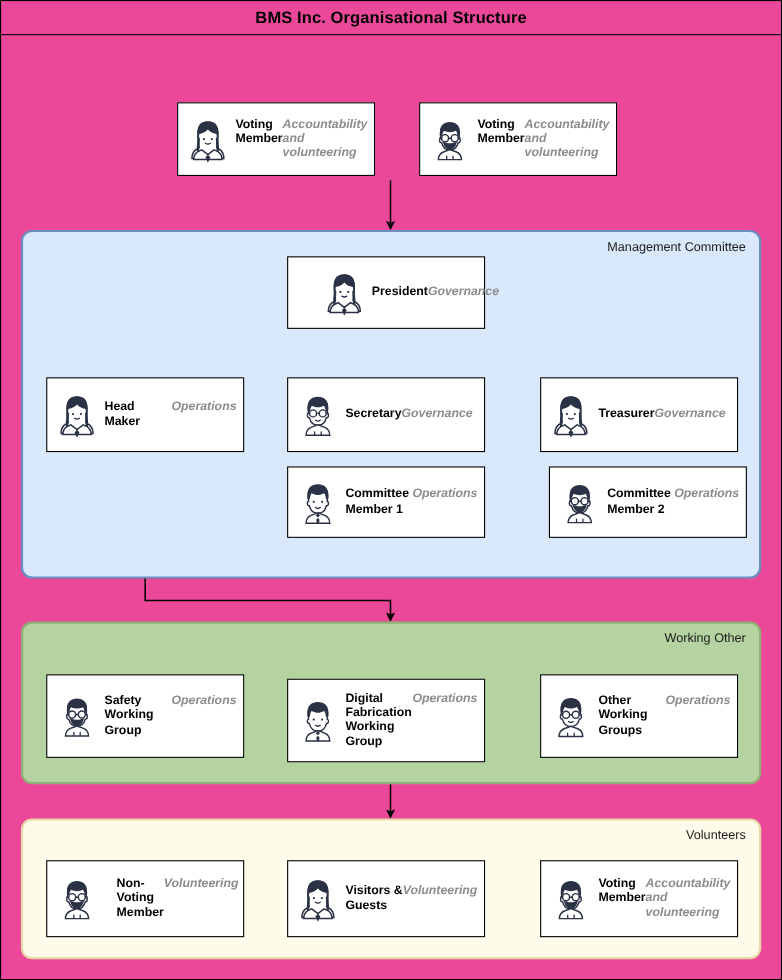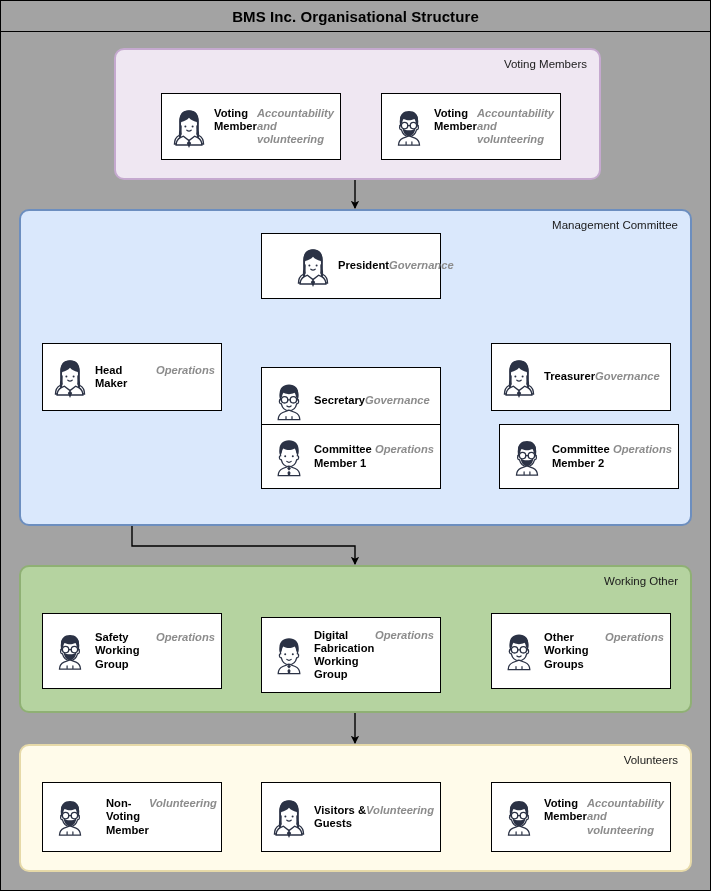--- a/index.html
+++ b/index.html
@@ -7,21 +7,21 @@
     padding: 0;
     background: #ffffff;
   }
   body {
     font-family: "Liberation Sans", sans-serif;
   }
   #page {
     position: relative;
     width: 711px;
     height: 891px;
-    background: #a3a3a3;
+    background: #ec4899;
     box-sizing: border-box;
     border: 1px solid #000000;
     overflow: hidden;
   }
   
   #title-bar {
     position: absolute;
     left: 0; top: 0;
     width: 709px;
     height: 31px;
@@ -127,23 +127,20 @@
 
     <path d="M462,314 L462,455" fill="none" stroke="#000000" stroke-width="1.4"></path>
 
     <path d="M442,455 L488,455" fill="none" stroke="#000000" stroke-width="1.4" marker-end="url(#arrow)" marker-start="url(#arrow-start)"></path>
 
     <path d="M131,410 L131,545 L354,545 L354,563" fill="none" stroke="#000000" stroke-width="1.4" marker-end="url(#arrow)"></path>
 
     <path d="M354,712 L354,742" fill="none" stroke="#000000" stroke-width="1.4" marker-end="url(#arrow)"></path>
   </svg>
 
-  <div class="panel" id="panel-voting" style="left:113px; top:47px; width:487px; height:132px; background:#efe7f2; border-color:#c5a9cf;">
-    <div class="panel-label">Voting Members</div>
-  </div>
 
   <div class="panel" id="panel-management" style="left:18px; top:208px; width:673px; height:317px; background:#dae8fc; border-color:#6c8ebf;">
     <div class="panel-label">Management Committee</div>
   </div>
 
   <div class="panel" id="panel-working" style="left:18px; top:564px; width:673px; height:148px; background:#b5d3a0; border-color:#8fb074;">
     <div class="panel-label">Working Other</div>
   </div>
 
   <div class="panel" id="panel-volunteers" style="left:18px; top:743px; width:673px; height:128px; background:#fffbea; border-color:#e6d9a8;">
@@ -222,21 +219,21 @@
         <circle cx="22.6" cy="21.4" r="1" fill="#2b3245"></circle>
         <path d="M16.8 25.2c1.3 1 3.1 1 4.4 0" fill="none" stroke="#2b3245" stroke-width="1.2" stroke-linecap="round"></path>
       </svg>
     </span>
     <span class="txt">
       <span class="name">Head Maker</span>
       <span class="role">Operations</span>
     </span>
   </div>
 
-  <div class="card" style="left:260px; top:342px; width:180px; height:68px;margin-top:24px;">
+  <div class="card" style="left:260px; top:342px; width:180px; height:68px;">
     <span class="avatar">
       <svg viewBox="0 0 38 44" width="38" height="44">
         <path d="M19 7c-5.6 0-8.8 3.5-8.8 9.3 0 1.7.2 3.2.4 4.4-.9.3-1.4 1.2-1.2 2.3.2 1.2 1 1.9 1.9 1.8.9 3.7 3.2 6.8 7.7 6.8s6.8-3.1 7.7-6.8c.9.1 1.7-.6 1.9-1.8.2-1.1-.3-2-1.2-2.3.2-1.2.4-2.7.4-4.4C27.8 10.5 24.6 7 19 7z" fill="#ffffff" stroke="#2b3245" stroke-width="1.3"></path>
         <path d="M19 5.6c-5.8 0-9.4 3.4-9.4 9.6 0 1.5.1 2.8.3 3.9l1.9-.5c.3-2.2.9-3.8 1.8-4.8 2 1 3.9 1.4 5.4 1.4s3.4-.4 5.4-1.4c.9 1 1.5 2.6 1.8 4.8l1.9.5c.2-1.1.3-2.4.3-3.9 0-6.2-3.6-9.6-9.4-9.6z" fill="#2b3245"></path>
         <path d="M19 31.2l-6.2 2.3c-2.9 1.2-4.5 3.4-4.6 7.1h21.6c-.1-3.7-1.7-5.9-4.6-7.1z" fill="#ffffff" stroke="#2b3245" stroke-width="1.3"></path>
         <path d="M16 37.6v2.8M22 37.6v2.8" stroke="#2b3245" stroke-width="1.2" stroke-linecap="round"></path>
         <circle cx="14.6" cy="20.8" r="3.2" fill="none" stroke="#2b3245" stroke-width="1.3"></circle>
         <circle cx="23.4" cy="20.8" r="3.2" fill="none" stroke="#2b3245" stroke-width="1.3"></circle>
         <path d="M17.8 20.8h2.4M11.4 20.3l-1.6.3M26.6 20.3l1.6.3" stroke="#2b3245" stroke-width="1.3" stroke-linecap="round"></path>
         <path d="M16.9 27c1.3 1 3 1 4.2 0" fill="none" stroke="#2b3245" stroke-width="1.2" stroke-linecap="round"></path>

